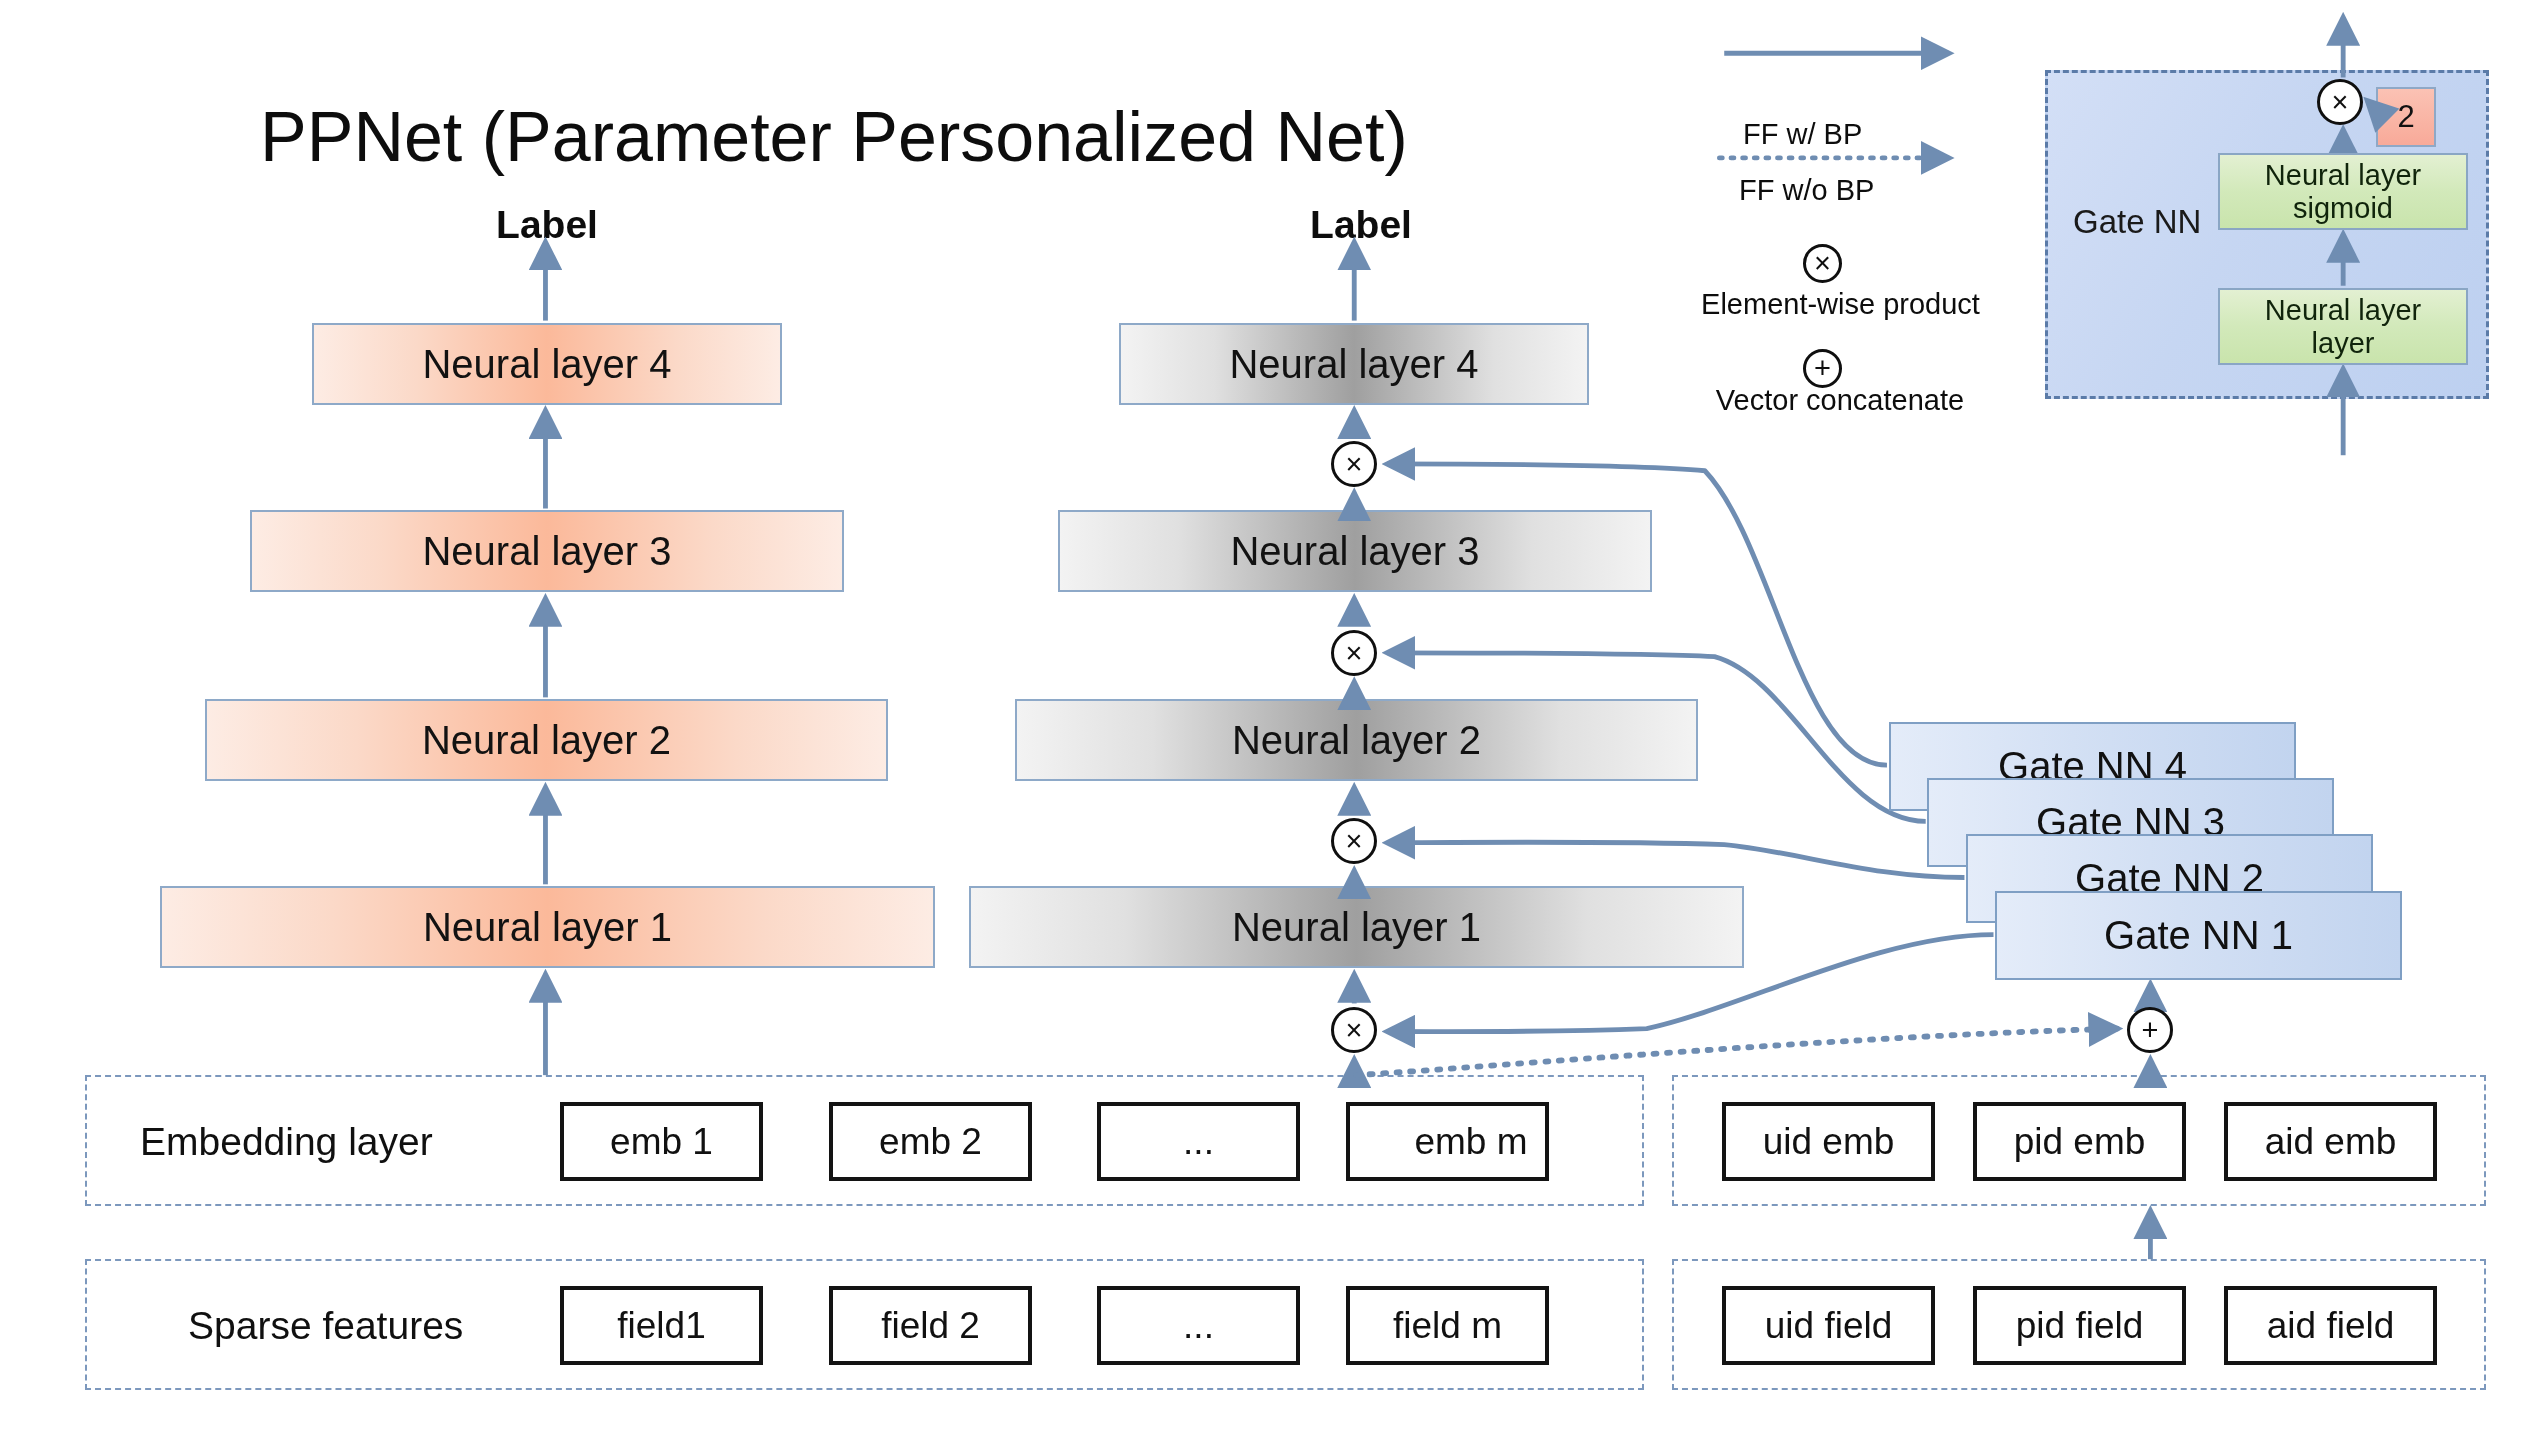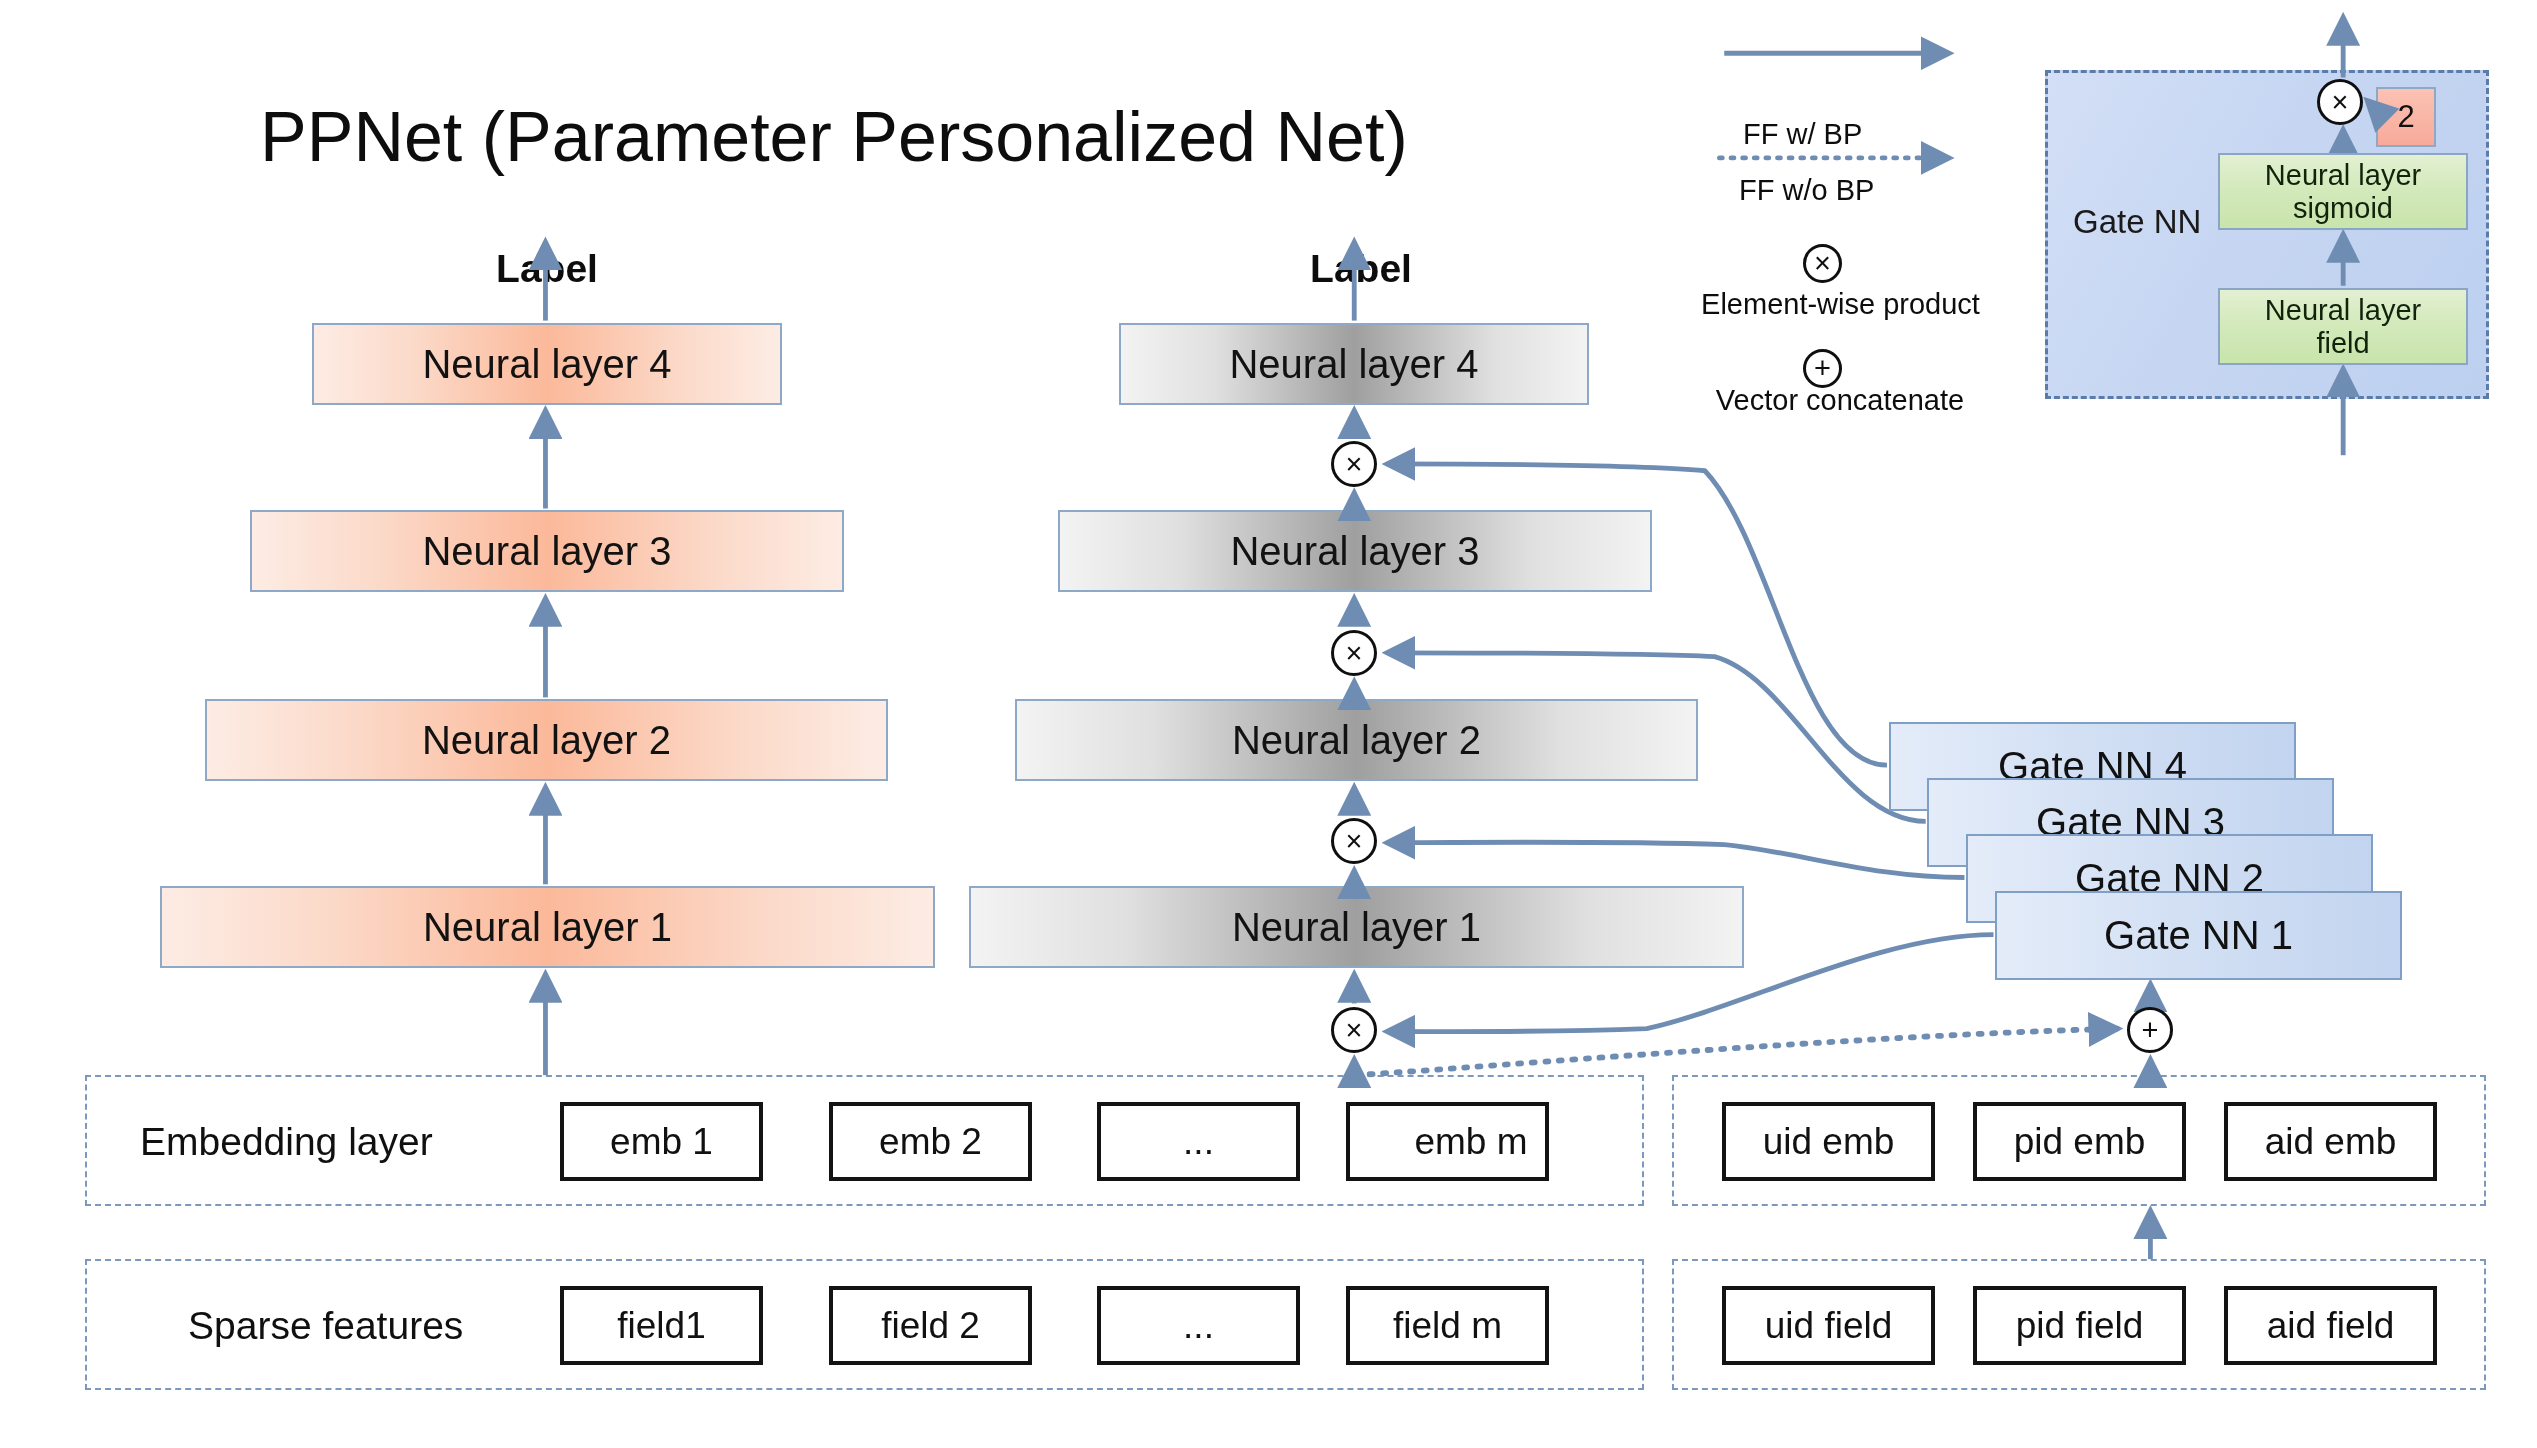--- a/index.html
+++ b/index.html
@@ -7,21 +7,21 @@
        font-family:"Liberation Sans","DejaVu Sans",sans-serif;color:#000;}
   #stage{position:absolute;left:0;top:0;width:2538px;height:1449px;}
 
   .abs{position:absolute;box-sizing:border-box;}
 
   
   #title{left:260px;top:89px;width:1356px;height:97px;
          font-size:70px;line-height:97px;color:#0d0d0d;white-space:nowrap;}
 
   
-  .label-txt{font-size:39px;font-weight:bold;color:#0d0d0d;text-align:center;white-space:nowrap;margin-top:44px;}
+  .label-txt{font-size:39px;font-weight:bold;color:#0d0d0d;text-align:center;white-space:nowrap;}
 
   
   .nl{border:2.9px solid #8ea9c8;display:flex;align-items:center;justify-content:center;
       font-size:40px;color:#121212;white-space:nowrap;}
   .nl-orange{background:linear-gradient(to right,#fdece4 0%,#fbd9c8 22%,#fbb99a 50%,#fbd9c8 78%,#fdece4 100%);}
   .nl-gray{background:linear-gradient(to right,#f3f3f3 0%,#e0e0e0 20%,#9f9f9f 50%,#e0e0e0 80%,#f3f3f3 100%);}
 
   
   .gate-card{border:2.9px solid #7f9fc4;
              background:linear-gradient(to right,#e4ecf9 0%,#d3e0f4 45%,#c2d4ef 100%);
@@ -87,21 +87,21 @@
 
   <div class="abs" id="gate-panel"></div>
   <div class="abs" id="gate-panel-label">Gate NN</div>
 
   <div class="abs gn-layer" style="left:2218px;top:153px;width:250px;height:77px;flex-direction:column;z-index:3;">
     <span>Neural layer</span>
     <span>sigmoid</span>
   </div>
   <div class="abs gn-layer" style="left:2218px;top:288px;width:250px;height:77px;flex-direction:column;z-index:3;">
     <span>Neural layer</span>
-    <span>field</span>
+    <span>layer</span>
   </div>
 
   <div class="abs" id="gn-two">2</div>
 
   <div class="abs opnode" style="left:2317px;top:79px;width:46px;height:46px;z-index:5;">×</div>
 
   <div class="abs legend-txt" style="left:1743px;top:118px;width:291px;">FF w/ BP</div>
   <div class="abs legend-txt" style="left:1739px;top:174px;width:291px;">FF w/o BP</div>
   <div class="abs opnode" style="left:1803px;top:244px;width:39px;height:39px;">×</div>
   <div class="abs legend-txt" style="left:1647px;top:288px;width:387px;text-align:center;">Element-wise product</div>

